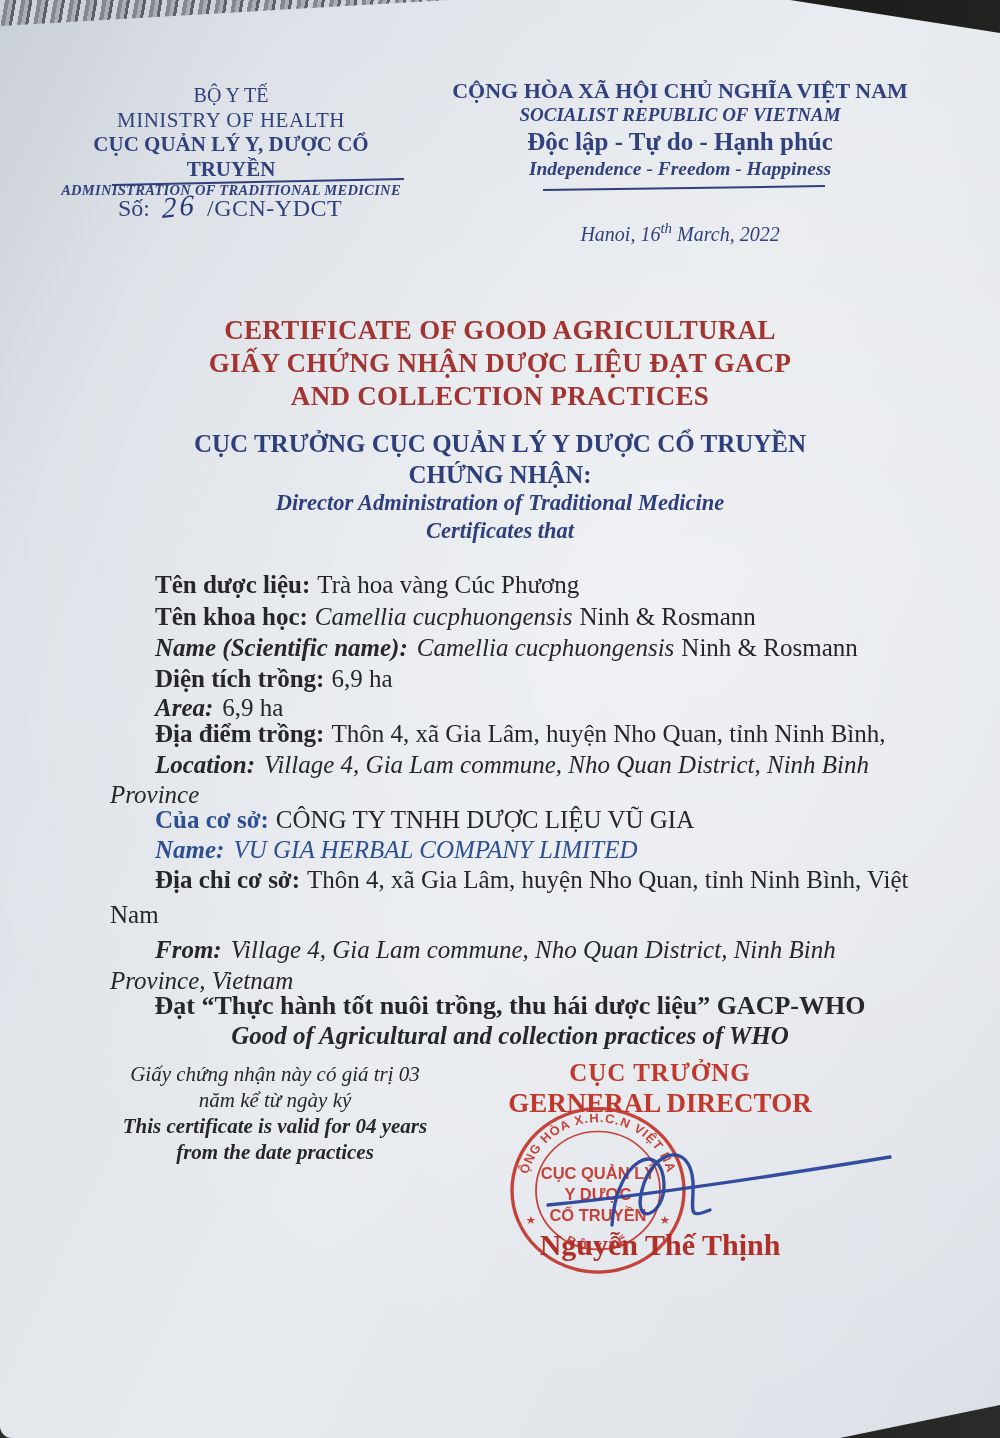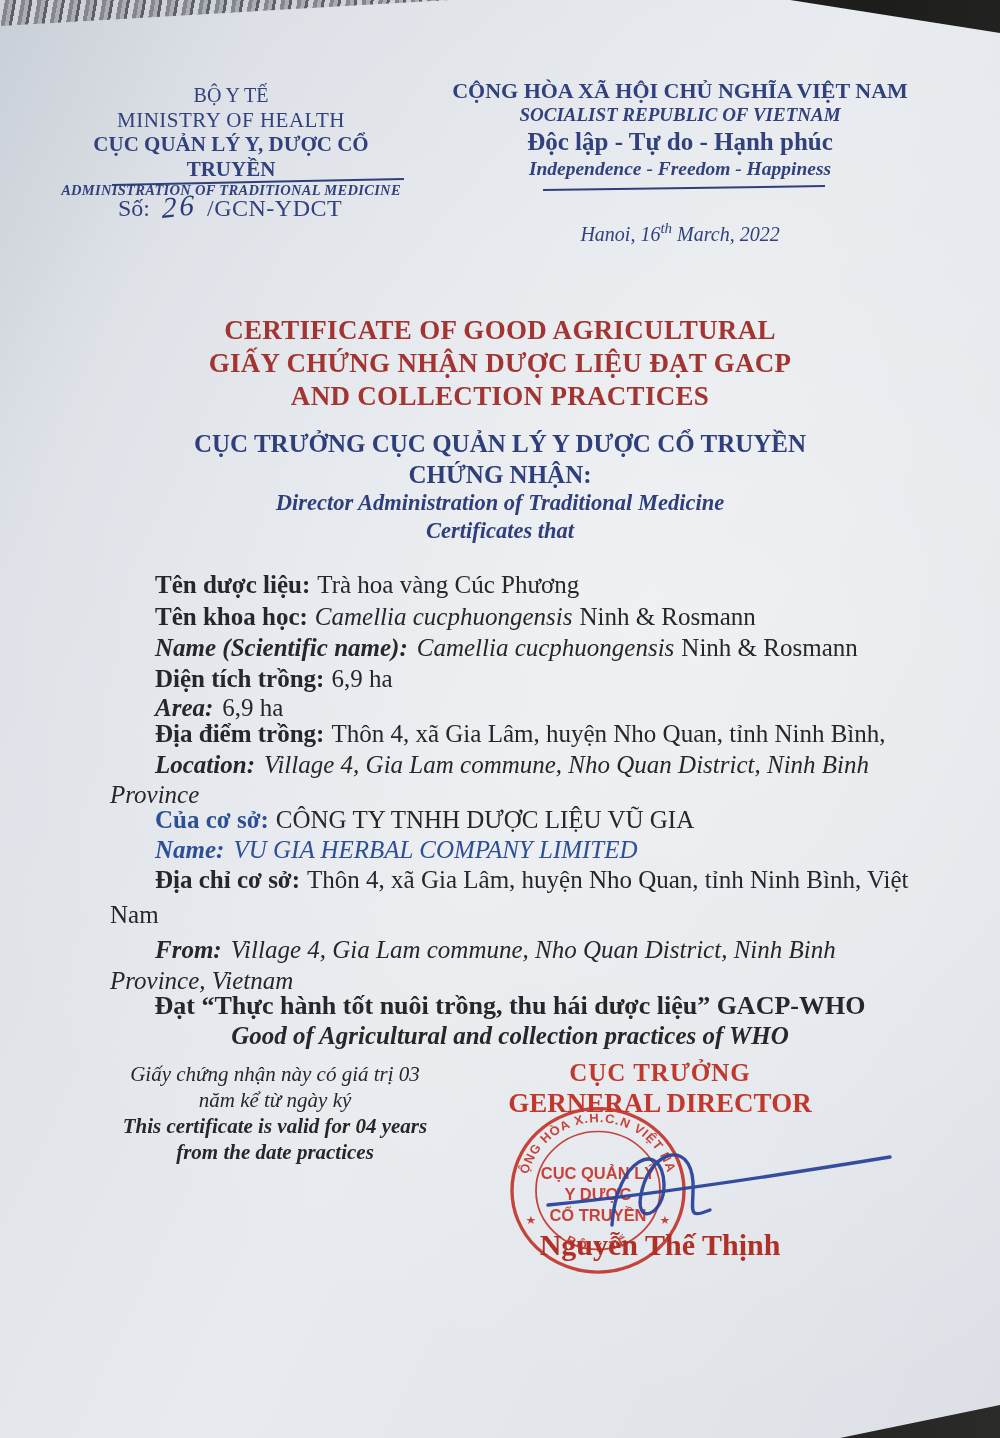--- a/index.html
+++ b/index.html
@@ -8,21 +8,21 @@
          background:linear-gradient(100deg,#3a3a38 0%,#262624 30%,#1d1d1b 70%,#2b2b29 100%);}
   
   .stack{position:absolute;top:0;left:0;width:480px;height:34px;
          background:repeating-linear-gradient(100deg,#cfd3d8 0 5px,#84878d 5px 9px,#aaaeb4 9px 13px,#5c5f65 13px 16px);
          clip-path:polygon(0 0,100% 0,92% 30%,0 100%);}
   
   .paper{position:absolute;inset:0;
          background:
            radial-gradient(130% 90% at 70% 45%, rgba(255,255,255,.35) 0%, rgba(255,255,255,0) 60%),
            linear-gradient(115deg,#c9cfd7 0%,#dde1e7 16%,#e7eaee 52%,#e2e5ea 78%,#dce0e6 100%);
-         clip-path:polygon(0% 1.8%,45% 0%,79% 0%,100% 2.3%,100% 97.7%,84% 100%,0% 100%);}
+         clip-path:polygon(0% 1.8%,45% 0%,79% 0%,100% 2.3%,100% 97.7%,84% 100%,0% 100%);border-radius:12px;}
   .abs{position:absolute;}
   .ctr{text-align:center;}
   .navy{color:#31417e;}
   .nowrap{white-space:nowrap;}
 
   .hdr-left{top:84px;left:55px;width:352px;line-height:1.18;}
   .hl1{font-size:20px;}
   .hl2{font-size:21px;letter-spacing:.5px;}
   .hl3{font-size:21px;font-weight:bold;}
   .hl4{font-size:14.5px;font-weight:bold;font-style:italic;letter-spacing:.3px;}

